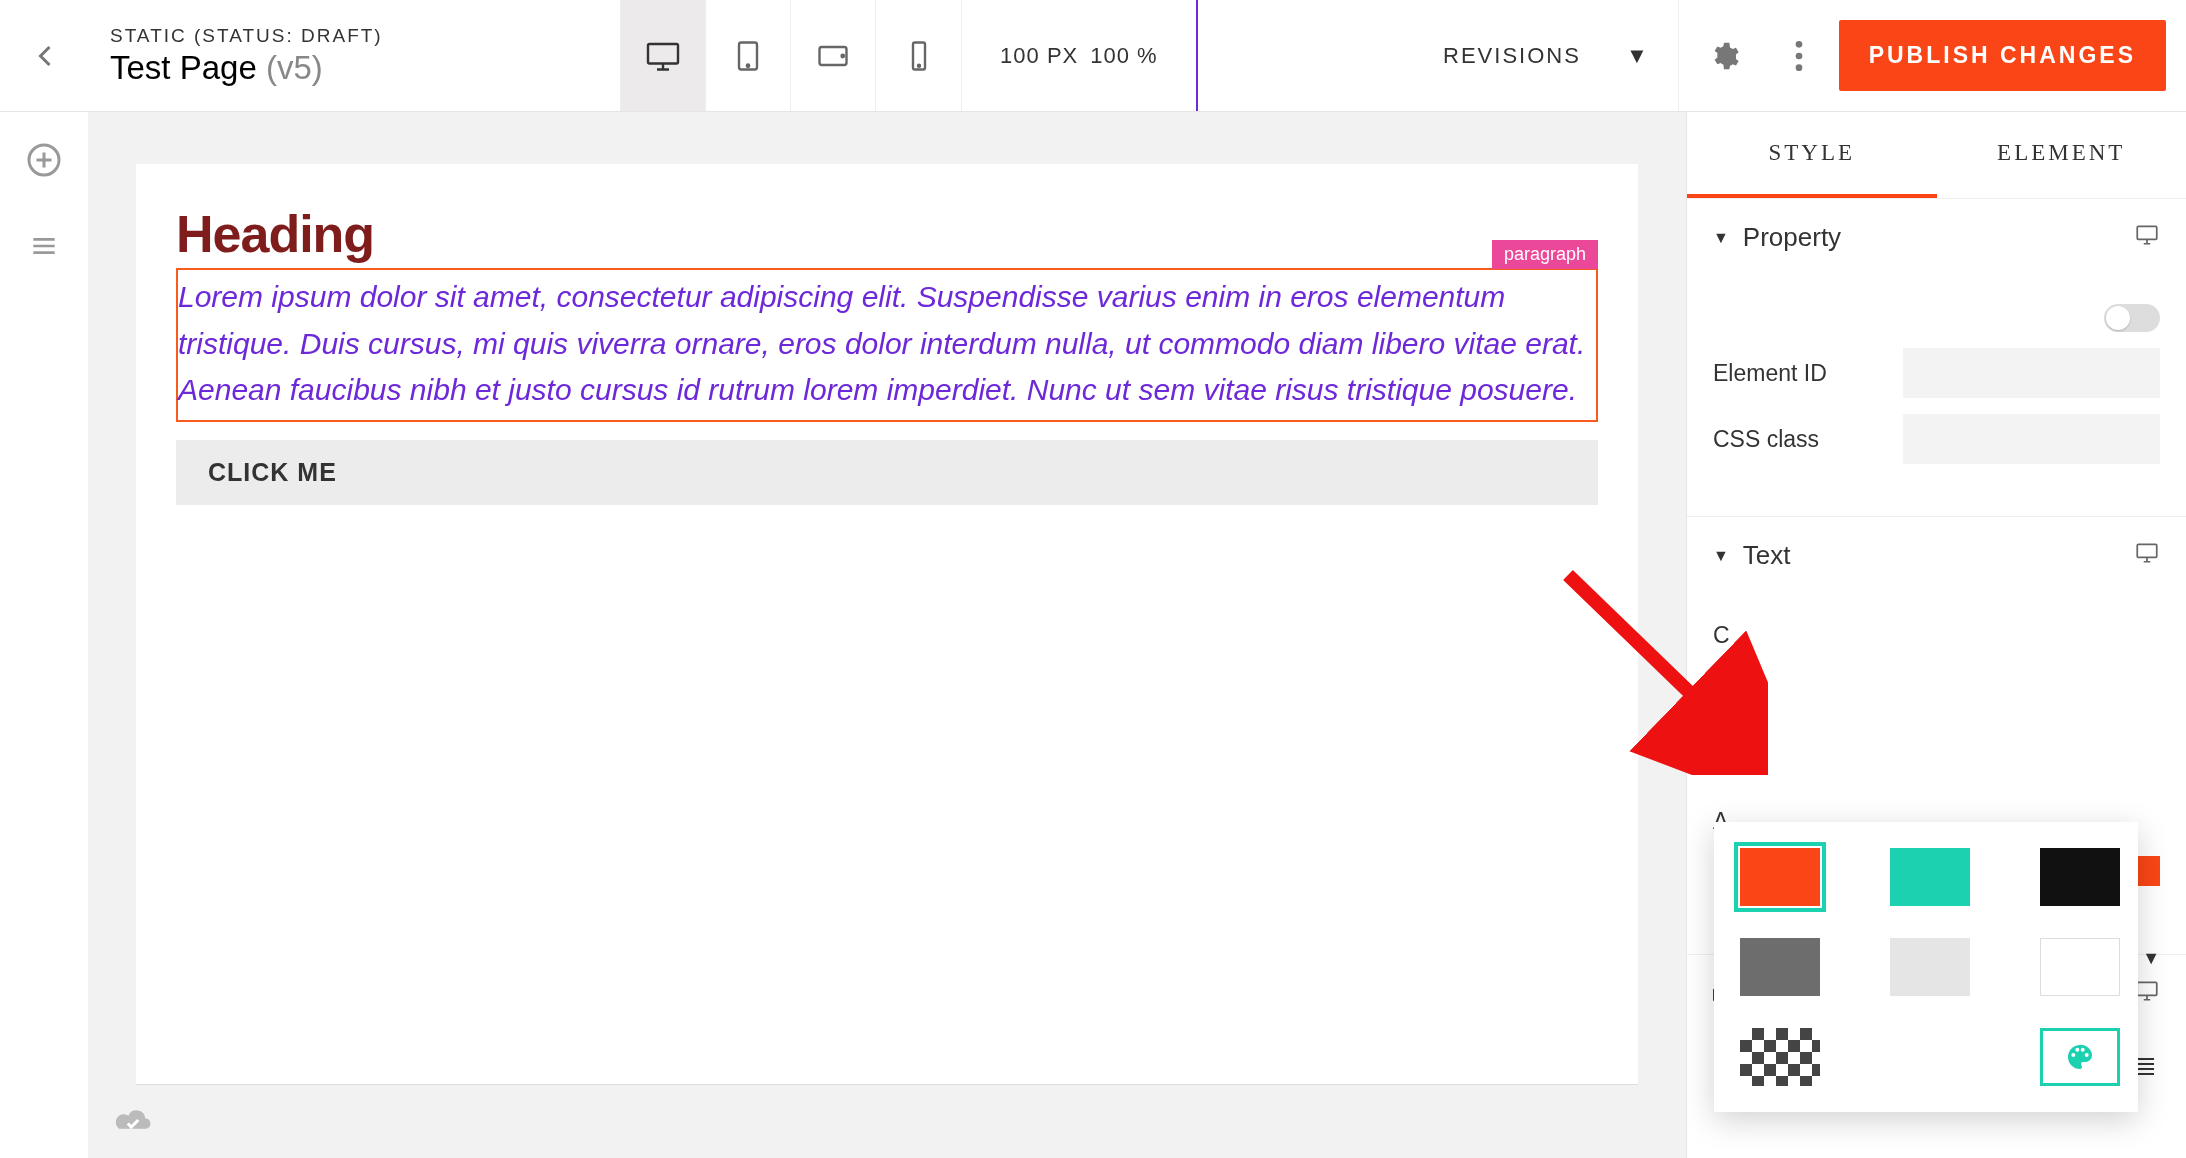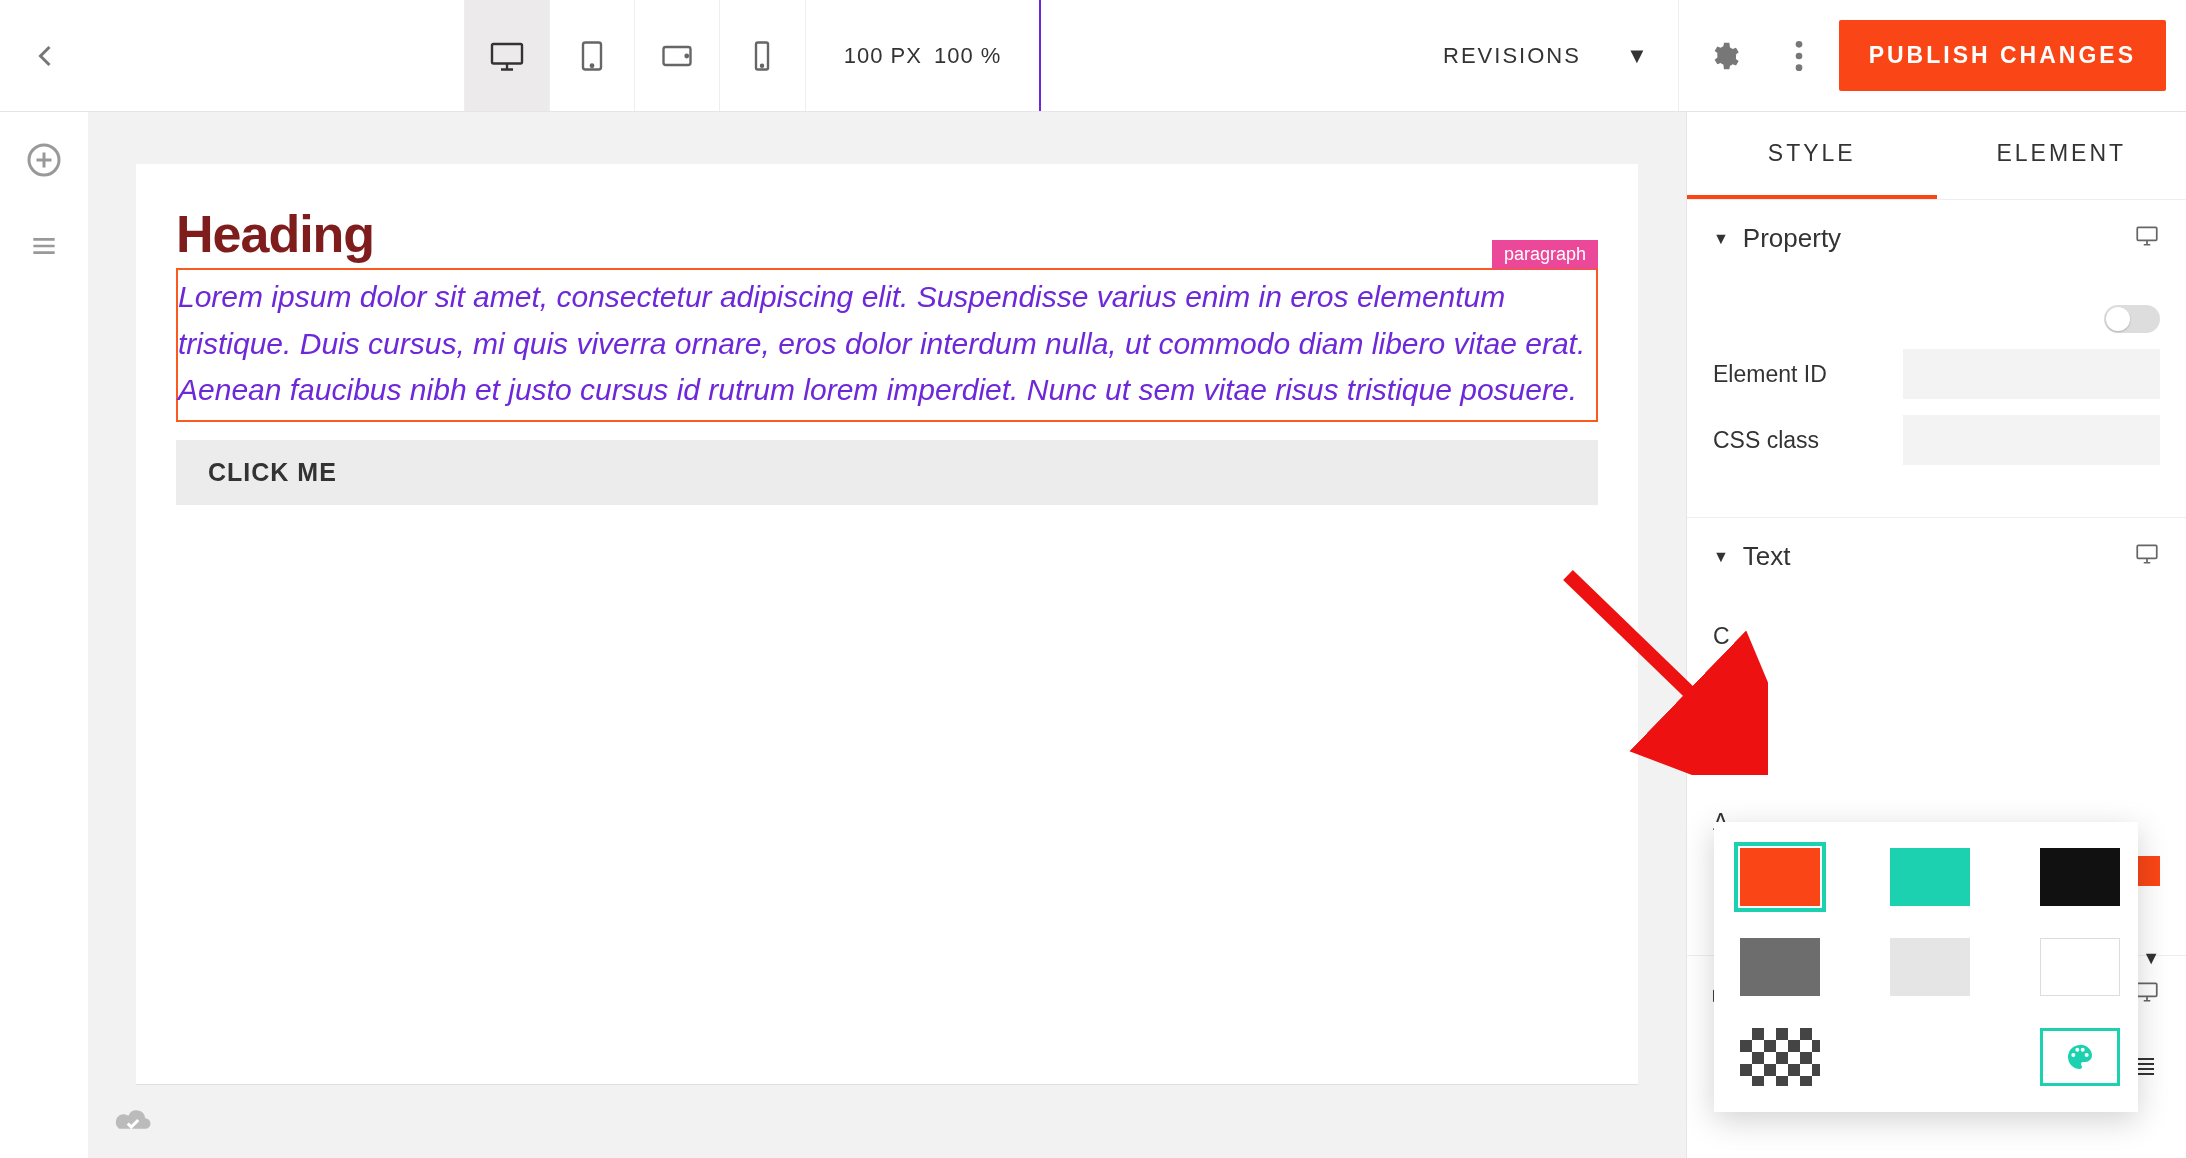--- a/index.html
+++ b/index.html
@@ -31,21 +31,21 @@
 
 .canvas-wrap { flex:1; background:#f2f2f2; padding:52px 48px; position:relative; overflow:hidden; }
 .canvas { background:#fff; width:100%; height:920px; box-shadow: 0 1px 0 rgba(0,0,0,0.08); padding:40px 40px 60px 40px; position:relative; }
 .canvas h1 { font-size:52px; font-weight:700; color:#7f1d1d; letter-spacing:-1px; }
 .selbox { position:relative; border:2px solid #fa5a1e; padding:4px 6px 6px 0; margin-top:4px; }
 .sel-label { position:absolute; top:-30px; right:-2px; background:#ec4899; color:#fff; font-size:18px; padding:4px 12px; }
 .para { font-size:30px; line-height:1.55; color:#6d28d9;font-style:italic; }
 .clickbtn { display:block; margin:18px auto 0 auto; background:#ececec; padding:18px 32px; font-size:25px; font-weight:800; letter-spacing:1px; color:#333; }
 
 .rightpanel { width:500px; border-left:1px solid #e5e5e5; display:flex; flex-direction:column; overflow:hidden; position:relative; }
-.tabs { display:flex; }
+.tabs { display:flex;font-family:Liberation Serif, serif; }
 .tab { flex:1; text-align:center; padding:28px 0; font-size:23px; letter-spacing:3px; color:#333; font-weight:500; }
 .tab.active { border-bottom:4px solid #fa4616; }
 .section { border-top:1px solid #eee; }
 .section-header { display:flex; align-items:center; padding:22px 26px; font-size:26px; color:#333; }
 .section-header .caret { margin-right:14px; font-size:16px; color:#333; }
 .section-header .devicon { margin-left:auto; color:#666; }
 .section-body { padding: 12px 26px 36px 26px; }
 .row { display:flex; align-items:center; margin:16px 0; }
 .row .lbl { font-size:23px; color:#333; flex:0 0 190px; }
 .row .field { flex:1; height:50px; background:#f3f3f3; }
@@ -76,20 +76,27 @@
 .collapsed-header { border-top:1px solid #eee; }
 </style>
 </head>
 <body>
 
 <div class="topbar">
   <div class="back">
     <svg width="36" height="36" viewBox="0 0 24 24" fill="none" stroke="#777" stroke-width="2">
         <path d="M15 6l-6 6 6 6"></path>
       </svg>
+  </div>
+  <div class="title">
+    <div class="status">STATIC (STATUS: DRAFT)</div>
+    <div class="name">
+      <span>Test Page</span>
+      <span class="ver">(v5)</span>
+    </div>
   </div>
   <div class="spacer1"></div>
   <div class="devices">
     <div class="device active">
       <svg viewBox="0 0 24 24" fill="none" stroke="#333" stroke-width="1.6">
           <rect x="2" y="4" width="20" height="13" rx="1"></rect>
           <path d="M8 21h8M12 17v4"></path>
         </svg>
     </div>
     <div class="device">

